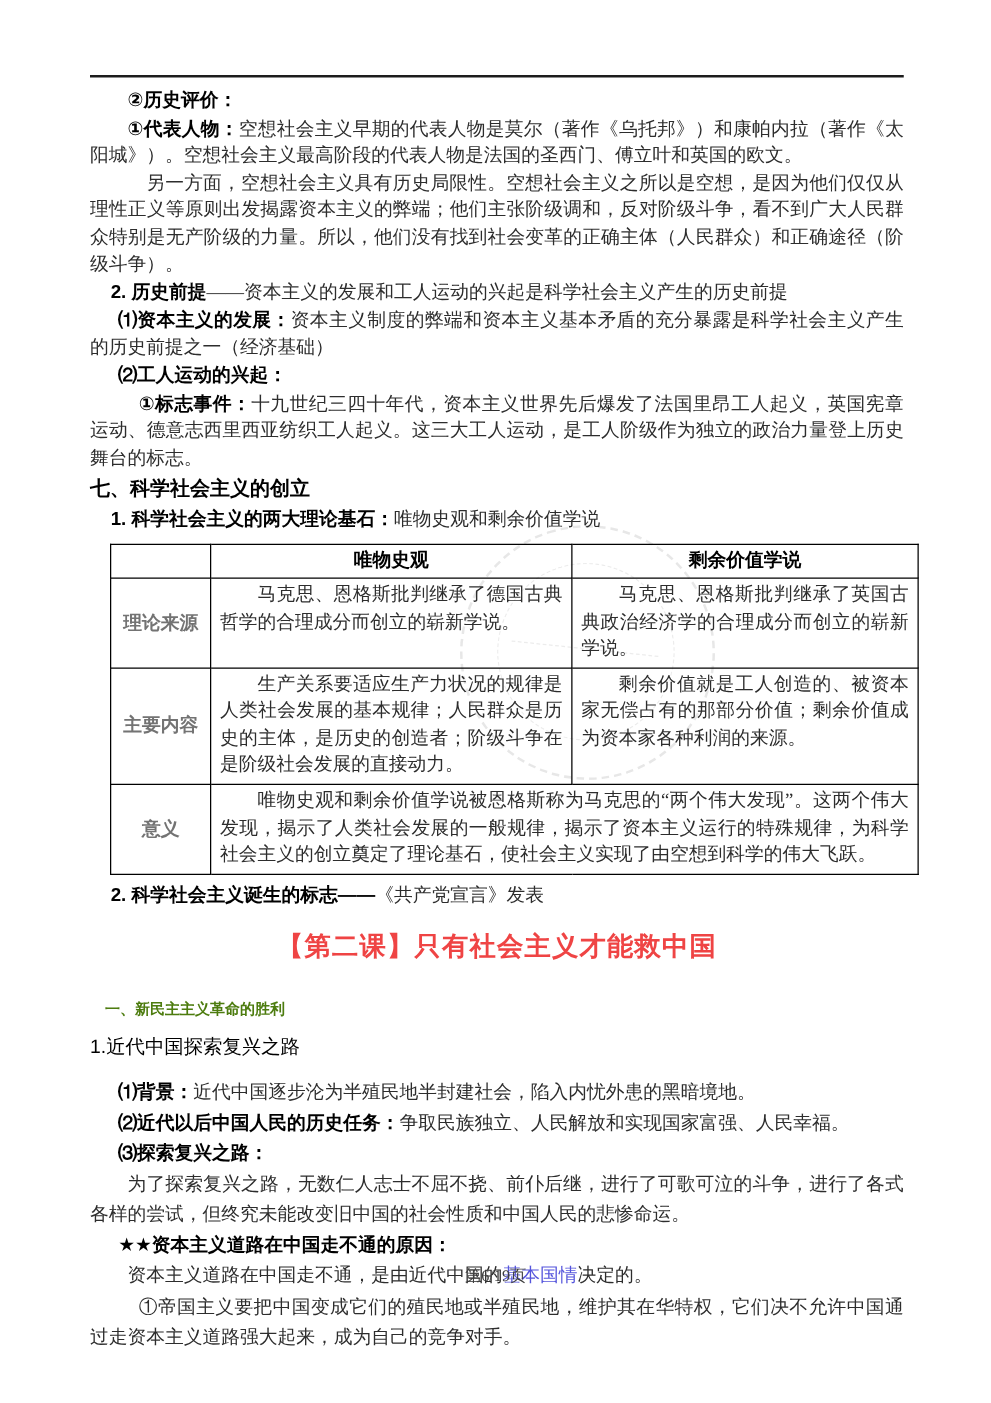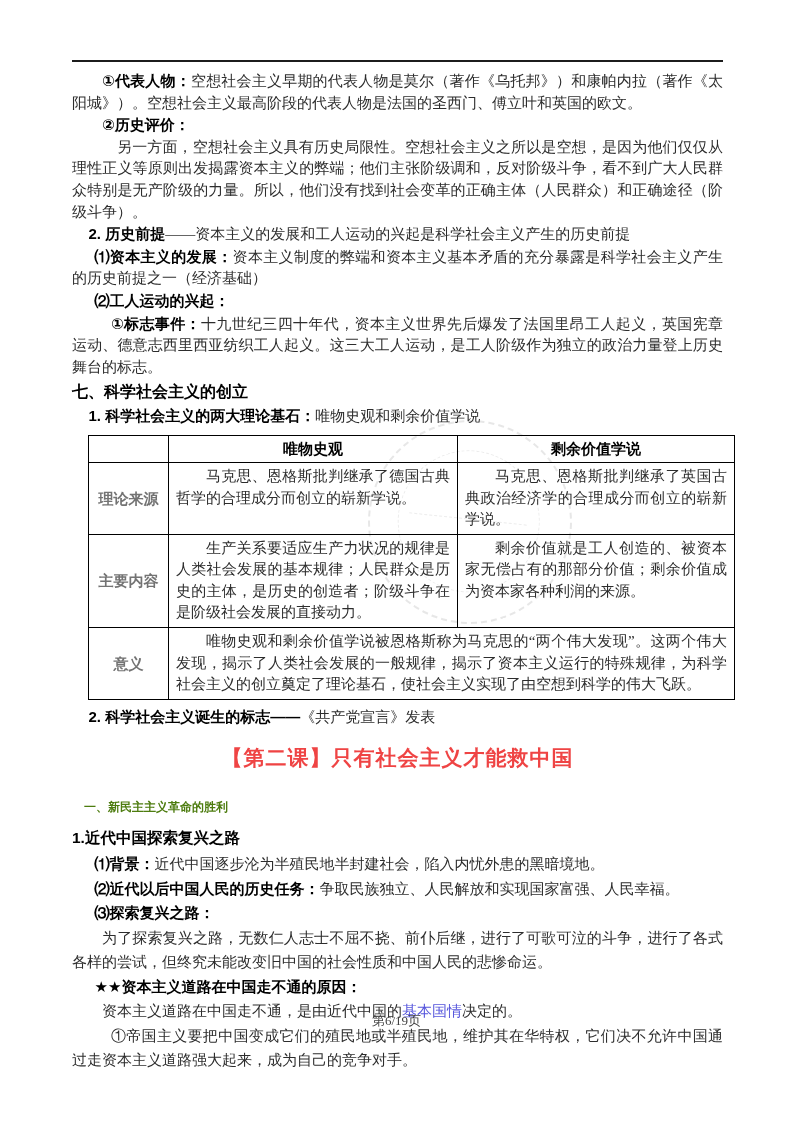--- a/index.html
+++ b/index.html
@@ -43,23 +43,23 @@
     font-size:21px; font-weight:bold; color:#ef4444; text-align:center;
     font-family:"Liberation Sans","DejaVu Sans",sans-serif;
     margin:15px 0 12px; line-height:30px; letter-spacing:1px;
   }
   .h-one {
     font-size:12px; font-weight:bold; color:#4d7c0f; text-indent:1em;
     font-family:"Liberation Sans","DejaVu Sans",sans-serif;
     margin:22px 0 7px; line-height:24px;
   }
   .h-path {
-    font-size:15.5px; font-weight:bold; color:#000;
+    font-size:15.5px; font-weight:normal; color:#000;
     font-family:"Liberation Sans","DejaVu Sans",sans-serif;
-    margin:0 0 2px; line-height:24px;
+    margin:0 0 12px; line-height:24px;
   }
   .link { color:#5555dc; cursor:pointer; }
   .footer {
     position:absolute; left:0; top:1012px; width:793px; text-align:center;
     font-size:13px; color:#3f3f3f;
   }
   .wm {
     position:absolute; left:368px; top:420px; width:200px; height:200px;
     border:2px dashed rgba(120,120,120,0.18); border-radius:50%;
     transform:rotate(-18deg);
@@ -79,23 +79,23 @@
 <div class="page">
 
   <div class="wm">
     <div class="wm-inner"></div>
     <div class="wm-bar"></div>
   </div>
 
   <div class="content">
     <div class="toprule"></div>
 
+    <p class="in2"><span class="lbl">②历史评价：</span></p>
+
     <p class="in2"><span class="lbl">①代表人物：</span><span>空想社会主义早期的代表人物是莫尔（著作《乌托邦》）和康帕内拉（著作《太阳城》）。空想社会主义最高阶段的代表人物是法国的圣西门、傅立叶和英国的欧文。</span></p>
-
-    <p class="in2"><span class="lbl">②历史评价：</span></p>
 
 
     <p class="in3">另一方面，空想社会主义具有历史局限性。空想社会主义之所以是空想，是因为他们仅仅从理性正义等原则出发揭露资本主义的弊端；他们主张阶级调和，反对阶级斗争，看不到广大人民群众特别是无产阶级的力量。所以，他们没有找到社会变革的正确主体（人民群众）和正确途径（阶级斗争）。</p>
 
     <p class="in1"><span class="lbl">2. 历史前提</span><span>——资本主义的发展和工人运动的兴起是科学社会主义产生的历史前提</span></p>
 
     <p class="in15"><span class="lbl">⑴资本主义的发展：</span><span>资本主义制度的弊端和资本主义基本矛盾的充分暴露是科学社会主义产生的历史前提之一（经济基础）</span></p>
 
     <p class="in15"><span class="lbl">⑵工人运动的兴起：</span></p>
 

